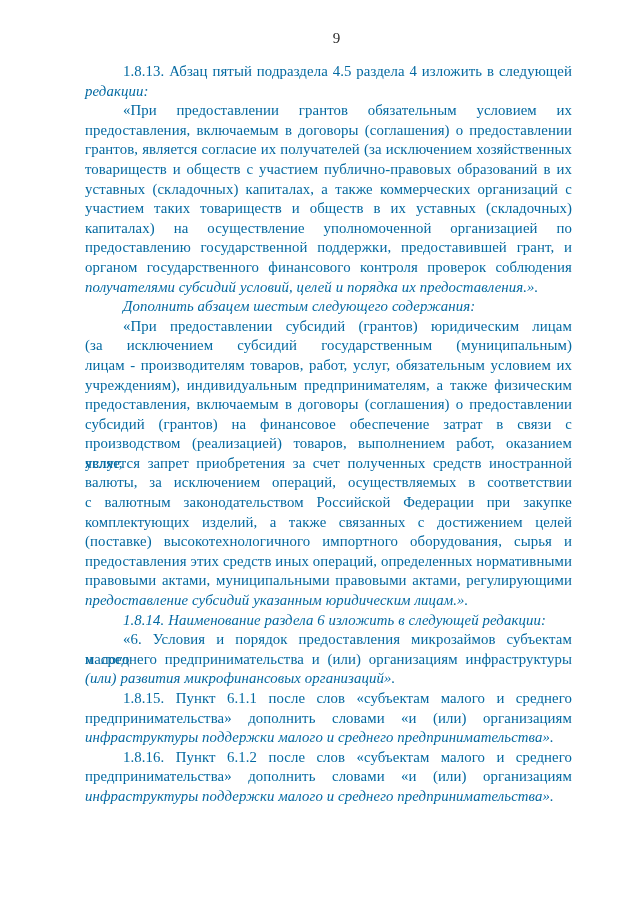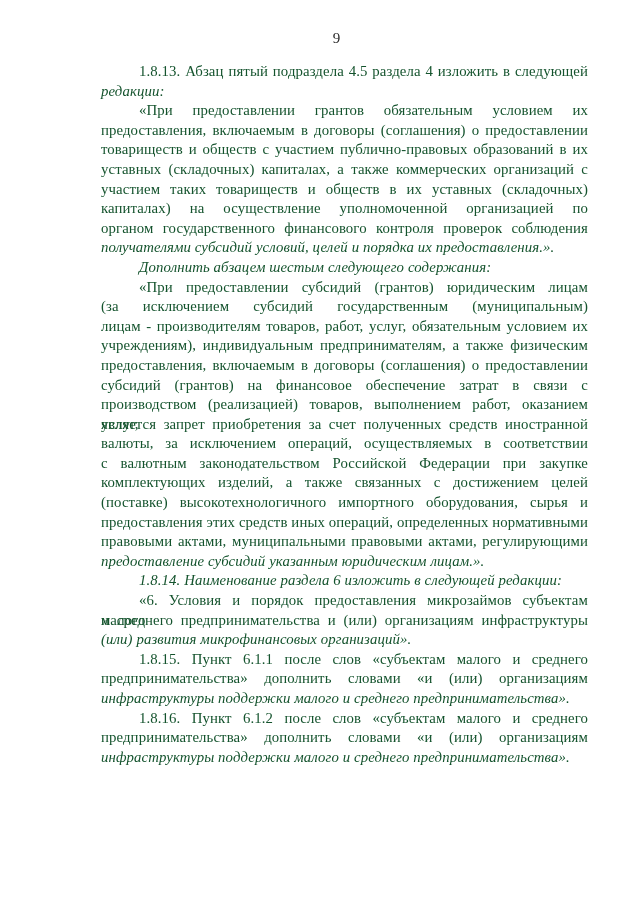--- a/index.html
+++ b/index.html
@@ -25,23 +25,22 @@
     line-height: 19px;
     color: #2a2a2a;
   }
   .text-body {
     position: absolute;
     top: 62px;
     left: 85px;
     width: 487px;
     font-size: 14.8px;
     line-height: 19.6px;
-    color: #14532d;
+    color: #0369a1;
     letter-spacing: 0.1px;
-    margin-left: 16px;
   }
   .para {
     margin: 0;
     padding: 0;
   }
   .line {
     height: 19.6px;
     text-align: justify;
     text-align-last: justify;
     white-space: normal;
@@ -60,24 +59,26 @@
 <div class="page">
   <div class="page-number">9</div>
   <div class="text-body" id="text-body">
       <div class="para">
         <div class="line first">1.8.13. Абзац пятый подраздела 4.5 раздела 4 изложить в следующей</div>
         <div class="line last">редакции:</div>
       </div>
       <div class="para">
         <div class="line first">«При предоставлении грантов обязательным условием их</div>
         <div class="line">предоставления, включаемым в договоры (соглашения) о предоставлении</div>
+        <div class="line">грантов, является согласие их получателей (за исключением хозяйственных</div>
         <div class="line">товариществ и обществ с участием публично-правовых образований в их</div>
         <div class="line">уставных (складочных) капиталах, а также коммерческих организаций с</div>
         <div class="line">участием таких товариществ и обществ в их уставных (складочных)</div>
         <div class="line">капиталах) на осуществление уполномоченной организацией по</div>
+        <div class="line">предоставлению государственной поддержки, предоставившей грант, и</div>
         <div class="line">органом государственного финансового контроля проверок соблюдения</div>
         <div class="line last">получателями субсидий условий, целей и порядка их предоставления.».</div>
       </div>
       <div class="para">
         <div class="line first last">Дополнить абзацем шестым следующего содержания:</div>
       </div>
       <div class="para">
         <div class="line first">«При предоставлении субсидий (грантов) юридическим лицам</div>
         <div class="line">(за исключением субсидий государственным (муниципальным)</div>
         <div class="line">лицам - производителям товаров, работ, услуг, обязательным условием их</div>

